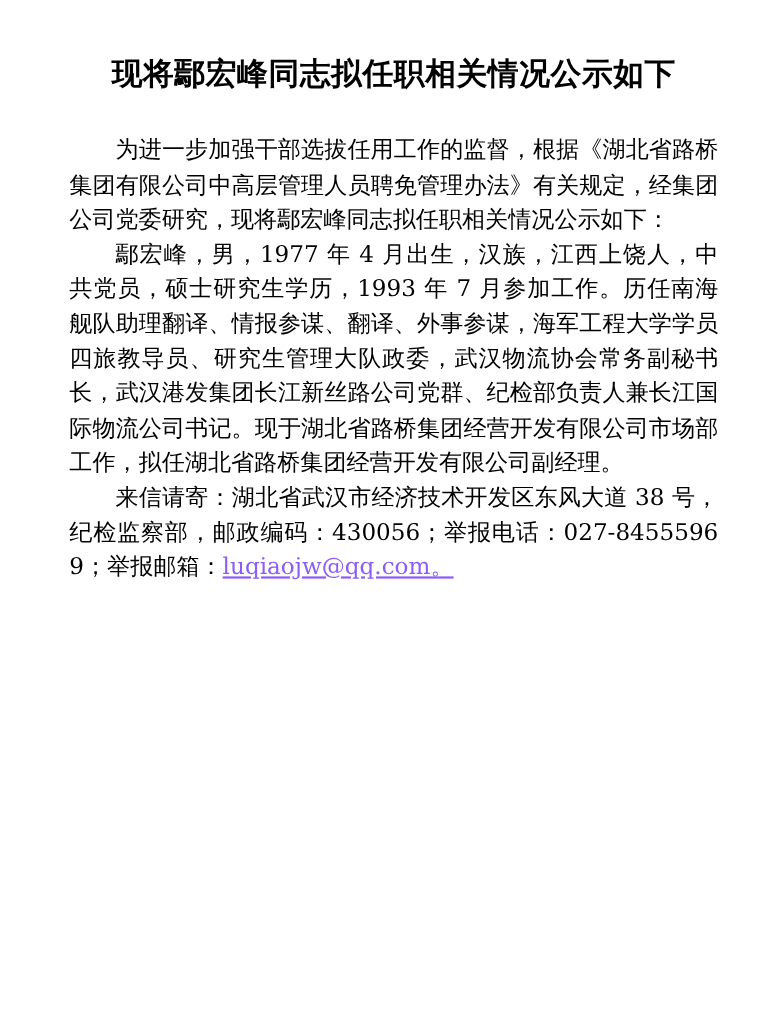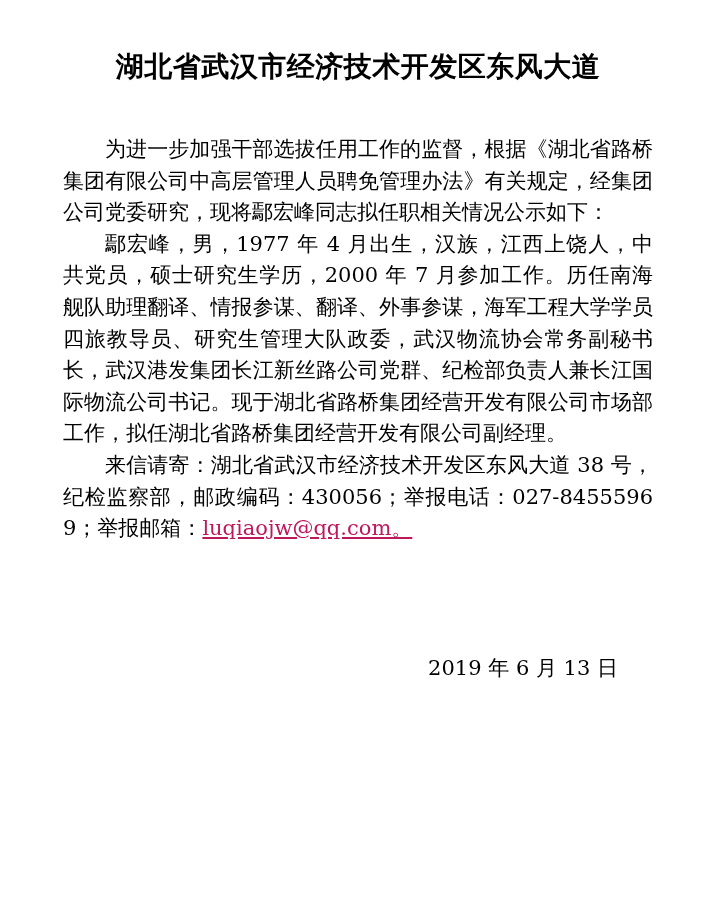--- a/index.html
+++ b/index.html
@@ -23,21 +23,21 @@
   }
   .doc-title {
     margin: 48px 0 0 0;
     font-size: 28px;
     line-height: 37px;
     font-weight: bold;
     text-align: center;
     letter-spacing: 0.5px;
   }
   .doc-body {
-    margin-top: 49px;
+    margin-top: 36px;
   }
   .body-para {
     margin: 0;
     font-size: 21px;
     line-height: 31.6px;
     text-align: justify;
     text-indent: 2em;
     word-break: break-all;
   }
   .email-link {
@@ -51,29 +51,28 @@
     text-align: right;
     padding-right: 35px;
   }
 </style>
 </head>
 <body>
 
 <div class="page">
 
   <h1 class="doc-title">
-    <span>湖北省武汉市经济技术开发区东风大道</span><br>
+    <span>现将鄢宏峰同志拟任职相关情况公示如下</span><br>
   </h1>
 
   <div class="doc-body">
 
     <p class="body-para">为进一步加强干部选拔任用工作的监督，根据《湖北省路桥集团有限公司中高层管理人员聘免管理办法》有关规定，经集团公司党委研究，现将鄢宏峰同志拟任职相关情况公示如下：</p>
 
-    <p class="body-para">鄢宏峰，男，1977 年 4 月出生，汉族，江西上饶人，中共党员，硕士研究生学历，2000 年 7 月参加工作。历任南海舰队助理翻译、情报参谋、翻译、外事参谋，海军工程大学学员四旅教导员、研究生管理大队政委，武汉物流协会常务副秘书长，武汉港发集团长江新丝路公司党群、纪检部负责人兼长江国际物流公司书记。现于湖北省路桥集团经营开发有限公司市场部工作，拟任湖北省路桥集团经营开发有限公司副经理。</p>
+    <p class="body-para">鄢宏峰，男，1977 年 4 月出生，汉族，江西上饶人，中共党员，硕士研究生学历，1993 年 7 月参加工作。历任南海舰队助理翻译、情报参谋、翻译、外事参谋，海军工程大学学员四旅教导员、研究生管理大队政委，武汉物流协会常务副秘书长，武汉港发集团长江新丝路公司党群、纪检部负责人兼长江国际物流公司书记。现于湖北省路桥集团经营开发有限公司市场部工作，拟任湖北省路桥集团经营开发有限公司副经理。</p>
 
 
-    <p class="body-para"><span>来信请寄：湖北省武汉市经济技术开发区东风大道 38 号，纪检监察部，邮政编码：430056；举报电话：027-84555969；举报邮箱：</span><a class="email-link" href="#" style="color: #be185d;">luqiaojw@qq.com。</a></p>
+    <p class="body-para"><span>来信请寄：湖北省武汉市经济技术开发区东风大道 38 号，纪检监察部，邮政编码：430056；举报电话：027-84555969；举报邮箱：</span><a class="email-link" href="#" style="color: #8b5cf6;">luqiaojw@qq.com。</a></p>
 
   </div>
 
-  <p class="date-line">2019 年 6 月 13 日</p>
 
 </div>
 
 </body></html>

